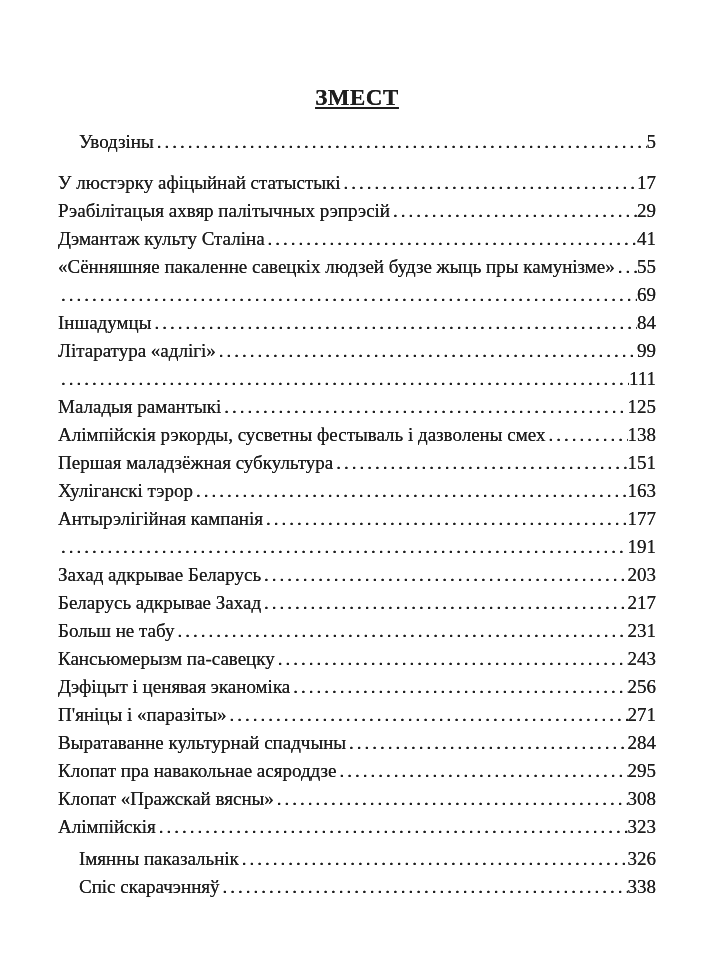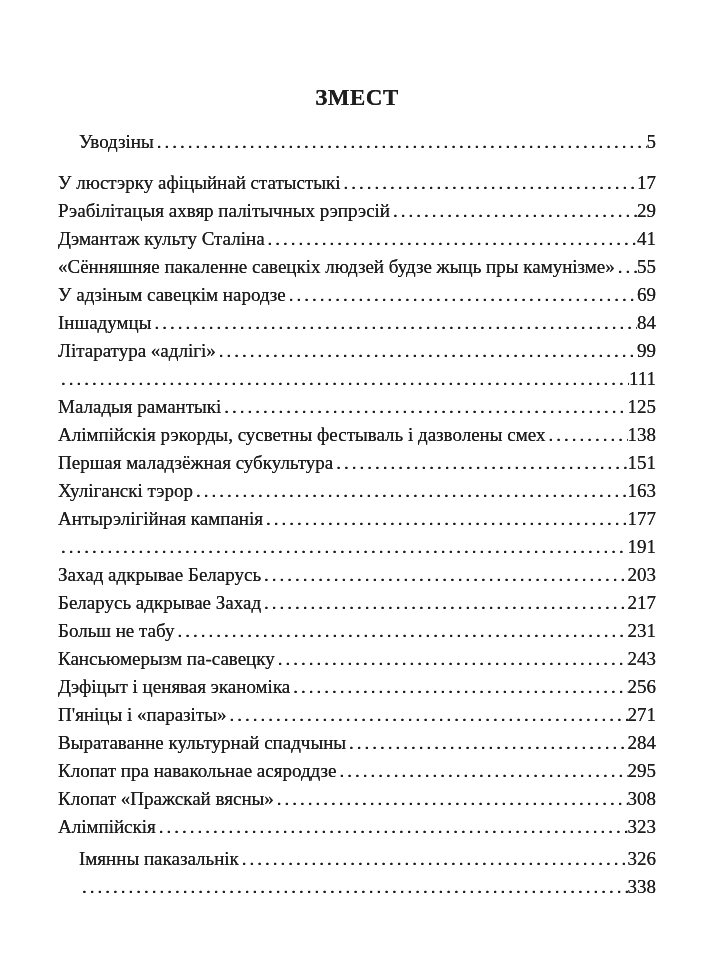--- a/index.html
+++ b/index.html
@@ -23,20 +23,21 @@
     width: 598px;
   }
   .toc-title {
     margin: 0;
     text-align: center;
     font-size: 23px;
     line-height: 28px;
     font-weight: 700;
     letter-spacing: 0.5px;
     text-shadow: 0 0 0.3px currentColor;
+    text-decoration: underline;
   }
   ol.toc-list, div.toc-list {
     list-style: none;
     margin: 0;
     padding: 0;
   }
   .toc-row {
     display: flex;
     align-items: flex-start;
     height: 28px;
@@ -102,21 +103,20 @@
     <span class="toc-page">41</span>
   </li>
 
   <li class="toc-row">
     <span class="toc-label">«Сённяшняе пакаленне савецкіх людзей будзе жыць пры камунізме»</span>
     <span class="toc-dots">................................................................................................................................................................</span>
     <span class="toc-page">55</span>
   </li>
 
   <li class="toc-row">
-    <span class="toc-label">У адзіным савецкім народзе</span>
     <span class="toc-dots">................................................................................................................................................................</span>
     <span class="toc-page">69</span>
   </li>
 
   <li class="toc-row">
     <span class="toc-label">Іншадумцы</span>
     <span class="toc-dots">................................................................................................................................................................</span>
     <span class="toc-page">84</span>
   </li>
 
@@ -227,18 +227,19 @@
   </li>
 </ol>
 
     <div class="toc-list indented" id="back-list">
         <div class="toc-row">
     <span class="toc-label">Імянны паказальнік</span>
     <span class="toc-dots">................................................................................................................................................................</span>
     <span class="toc-page">326</span>
   </div>
         <div class="toc-row">
+    <span class="toc-label">Спіс скарачэнняў</span>
     <span class="toc-dots">................................................................................................................................................................</span>
     <span class="toc-page">338</span>
   </div>
       </div>
   </div>
 </div>
 
 </body></html>

